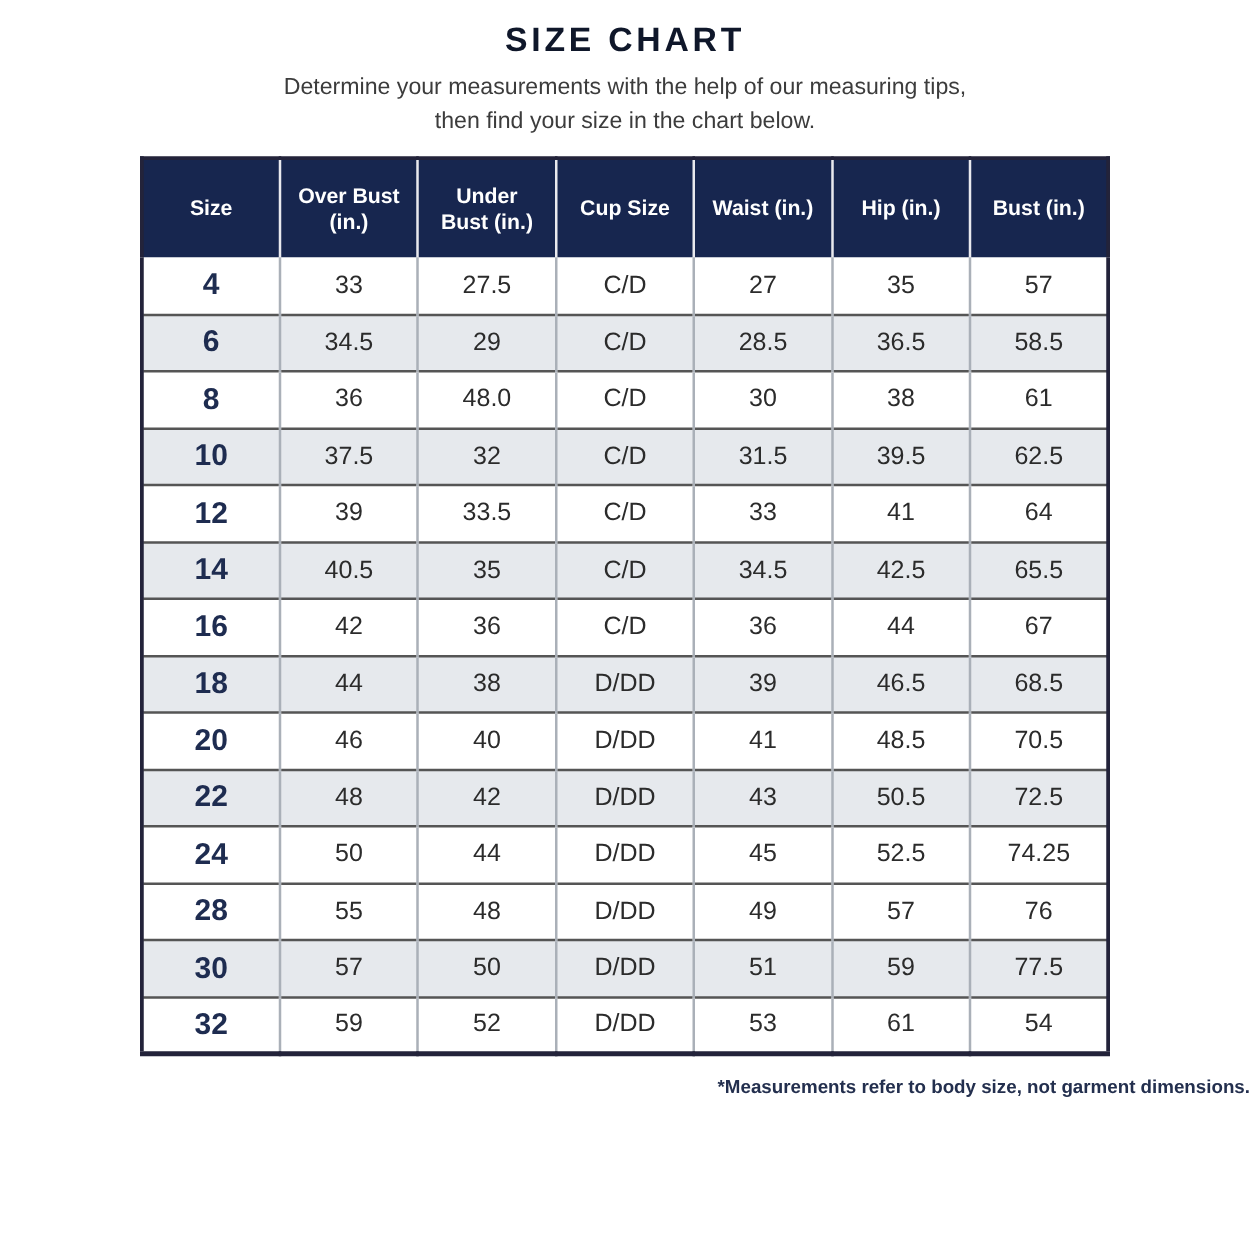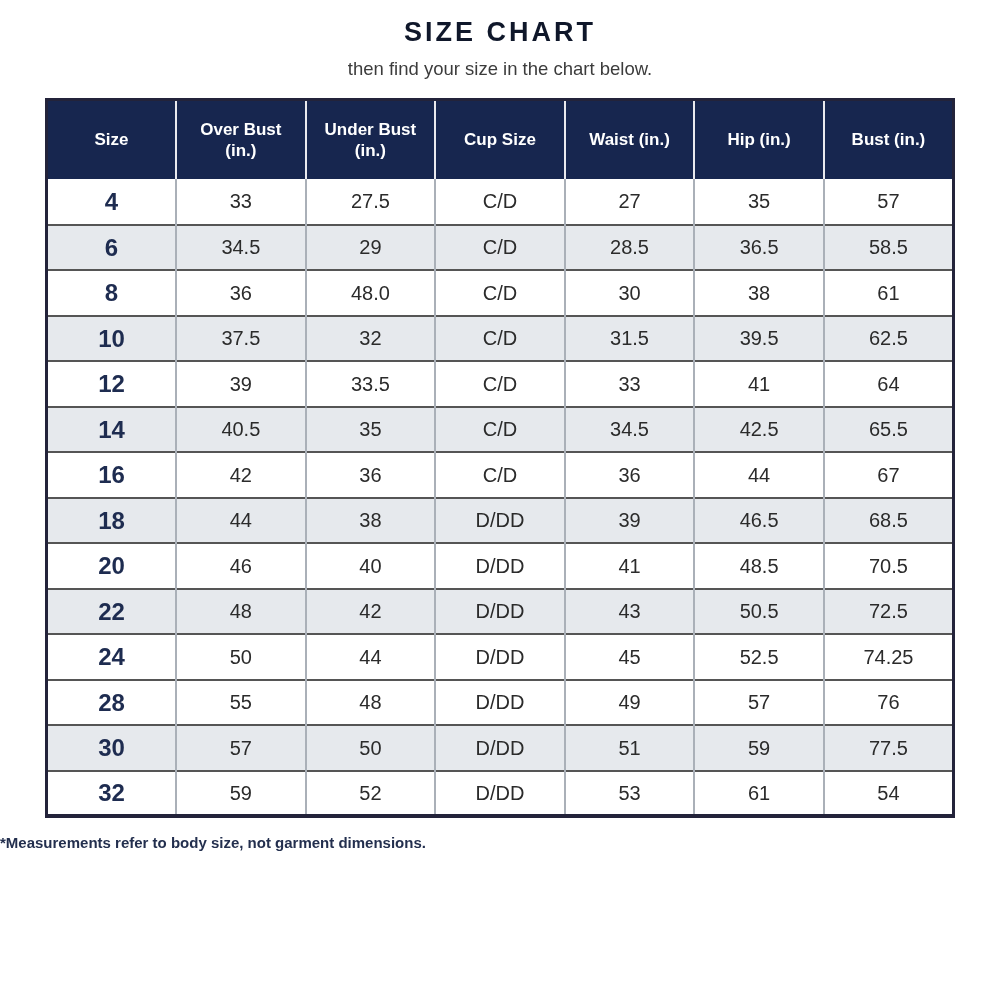--- a/index.html
+++ b/index.html
@@ -21,21 +21,21 @@
   }
   .subtitle {
     text-align: center;
     margin-top: 8px;
     font-size: 18.5px;
     line-height: 1.45;
     color: #3c3c3c;
   }
 
   table.size-chart {
-    width: 910px;
+    width: 776px;
     margin: 15px auto 16px auto;
     border-collapse: collapse;
     border: 3px solid #23233a;
     border-bottom-width: 4px;
     table-layout: fixed;
   }
   table.size-chart th {
     background: #17264f;
     color: #ffffff;
     font-size: 17px;
@@ -58,35 +58,36 @@
   table.size-chart td + td { border-left: 2px solid #aab0b8; }
   table.size-chart tbody tr + tr td { border-top: 2px solid #555555; }
   table.size-chart tbody tr.stripe td { background: #e6e9ed; }
   table.size-chart td.size-cell {
     font-weight: bold;
     font-size: 24px;
     color: #1e2c50;
   }
 
   .footnote {
-    text-align: left;
+    text-align: right;
     margin-top: 11px;
     font-size: 15px;
     font-weight: bold;
     color: #232f4e;
   }
 </style>
 </head>
 <body>
 
 <div class="page">
 
   <div class="title">SIZE CHART</div>
 
   <div class="subtitle">
+    <div>Determine your measurements with the help of our measuring tips,</div>
     <div>then find your size in the chart below.</div>
   </div>
 
   <table class="size-chart">
     <thead>
       <tr>
           <th>Size</th>
           <th>Over Bust (in.)</th>
           <th>Under Bust (in.)</th>
           <th>Cup Size</th>

